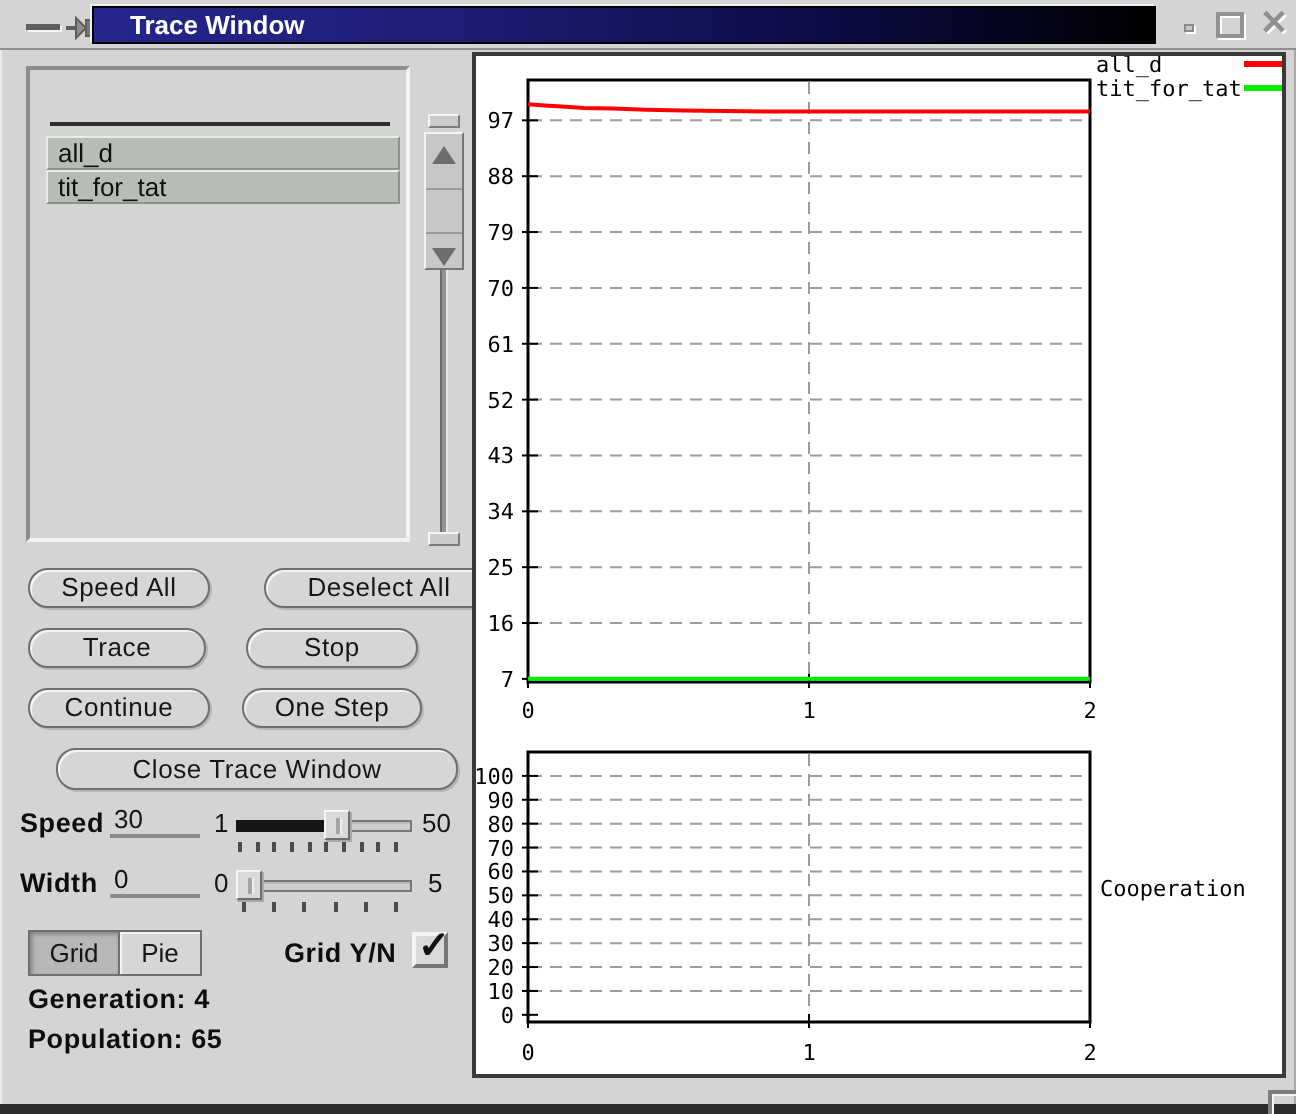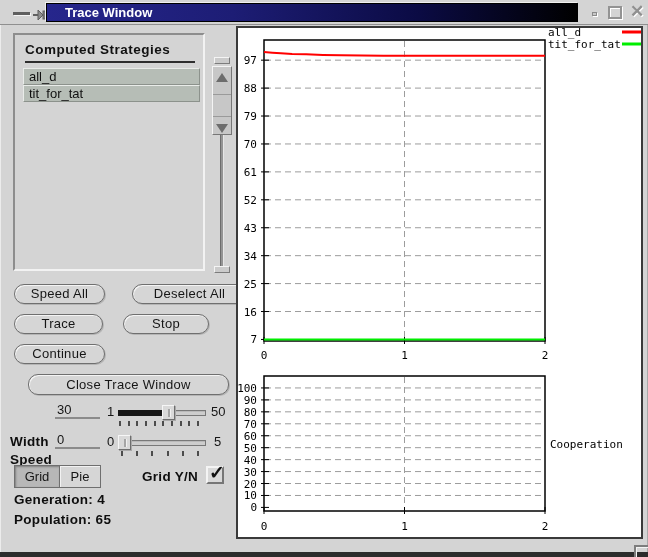--- a/index.html
+++ b/index.html
@@ -81,21 +81,20 @@
     </div>
     <div class="title-box">
       <span>Trace Window</span>
     </div>
     <div class="tb-dot"></div>
     <div class="tb-max"></div>
     <div class="tb-close">✕</div>
   </div>
 
   <div class="listbox">
-    <div class="list-header">Computed Strategies</div>
     <div class="list-rule"></div>
     <div class="list-item" style="top:33px;">all_d</div>
     <div class="list-item" style="top:50px;">tit_for_tat</div>
   </div>
 
   <div class="sb-anchor" style="top:57px;"></div>
   <div class="sb-elev">
     <div class="sb-cell">
         <div class="tri-up"></div>
       </div>
@@ -105,23 +104,24 @@
       </div>
   </div>
   <div class="sb-cable"></div>
   <div class="sb-anchor" style="top:266px;"></div>
 
   <div class="ol-btn" style="left:14px;top:284px;width:91px;">Speed All</div>
   <div class="ol-btn" style="left:132px;top:284px;width:115px;">Deselect All</div>
   <div class="ol-btn" style="left:14px;top:314px;width:89px;">Trace</div>
   <div class="ol-btn" style="left:123px;top:314px;width:86px;">Stop</div>
   <div class="ol-btn" style="left:14px;top:344px;width:91px;">Continue</div>
+  <div class="ol-btn" style="left:121px;top:344px;width:90px;">One Step</div>
   <div class="ol-btn" style="left:14px;top:374px;width:201px;height:21px;line-height:19px;margin-left:14px;">Close Trace Window</div>
 
-  <div class="bold-label" style="left:10px;top:404px;margin-top:48px;">Speed</div>
+  <div class="bold-label" style="left:10px;top:404px;">Speed</div>
   <div class="field" style="left:55px;top:402px;">30</div>
   <div class="plain-label" style="left:107px;top:404px;">1</div>
   <div class="channel" style="left:118px;top:410px;">
     <div class="channel-fill" id="speed-fill" style="left: -1px; top: -1px; width: 50px;"></div>
   </div>
   <div class="thumb" id="speed-thumb" style="top: 405px; left: 162px;"></div>
   <div class="plain-label" style="left:211px;top:404px;">50</div>
   <div class="tickrow" id="speed-ticks" style="left:119px;top:421px;width:80px;">
       <span style="left: 0px;"></span>
       <span style="left: 9px;"></span>

